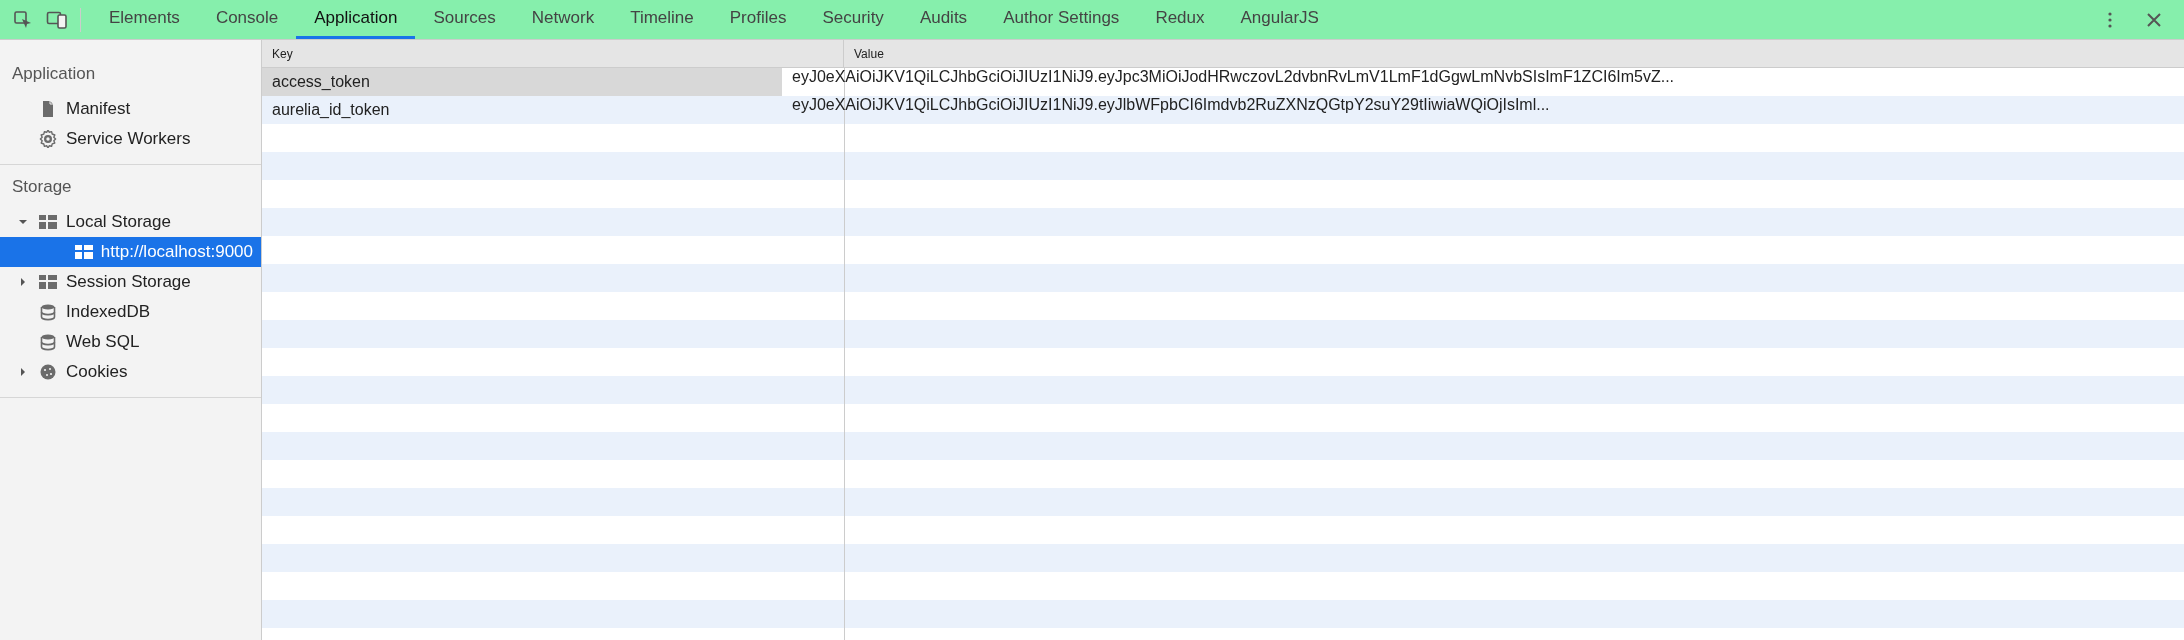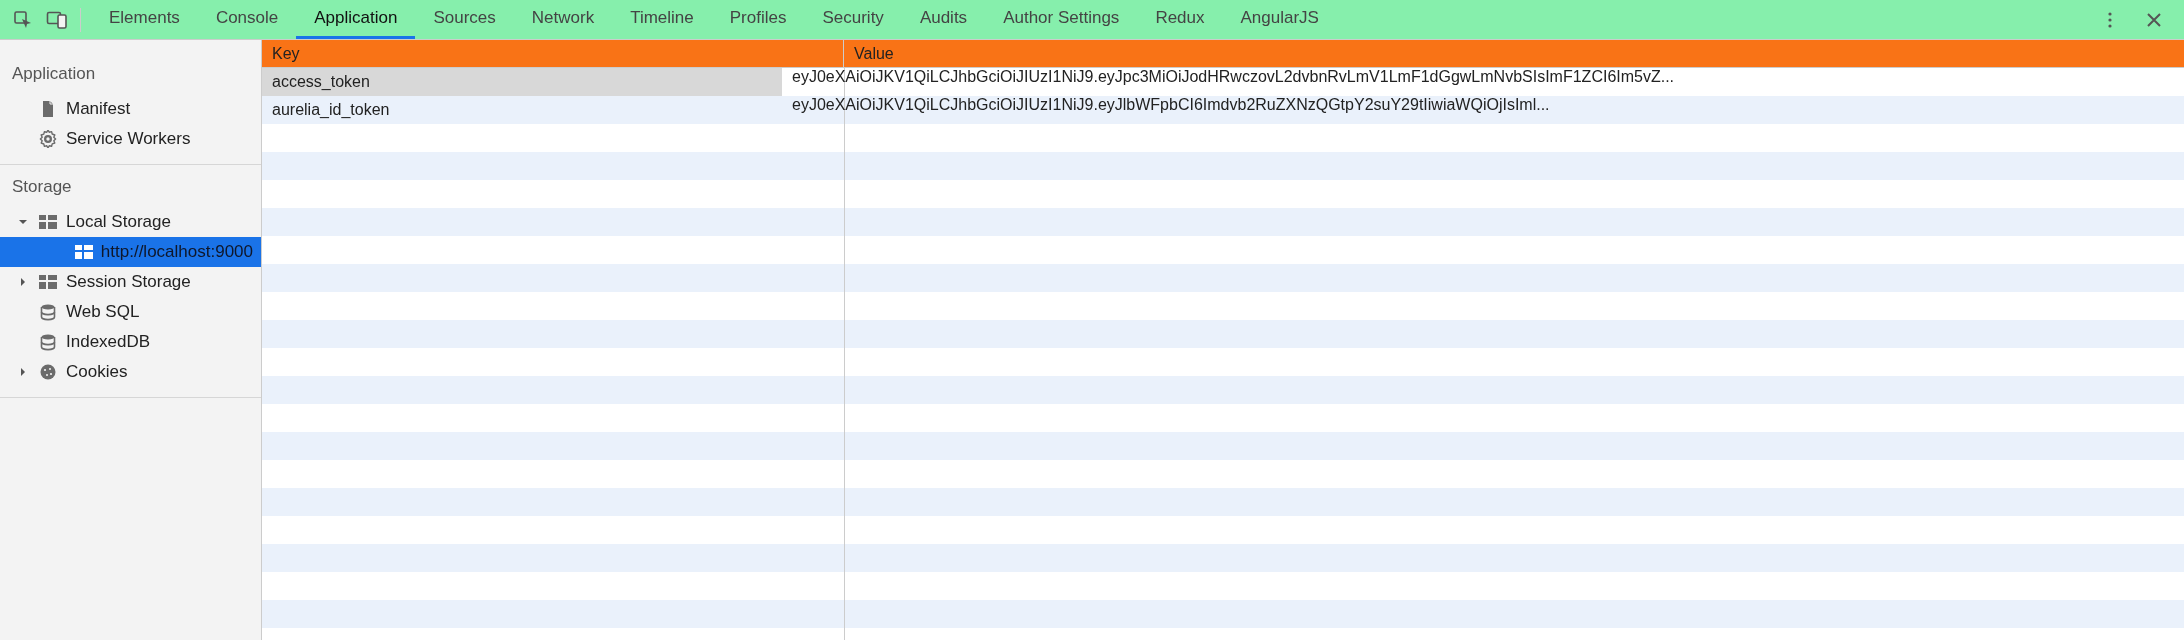--- a/index.html
+++ b/index.html
@@ -93,21 +93,21 @@
     align-items: center;
     padding: 5px 8px 5px 16px;
     gap: 8px;
     cursor: pointer;
     color: #222;
   }
   .sidebar .item.indent1 { }
   .sidebar .item.indent2 { padding-left: 56px; }
   .sidebar .item.selected {
     background: #1a73e8;
-    color: #0f172a;
+    color: #ffffff;
   }
   .sidebar .item.selected svg { color: #fff; }
   .sidebar .item .expander {
     width: 14px; height: 14px;
     display: inline-flex;
     align-items: center; justify-content: center;
     color: #666;
   }
   .sidebar .item .expander-placeholder {
     width: 14px; height: 14px;
@@ -123,24 +123,24 @@
   .table-panel {
     flex: 1;
     display: flex;
     flex-direction: column;
     min-width: 0;
   }
   .table-head {
     display: flex;
     align-items: center;
     height: 28px;
-    background: #f97316;
+    background: #e5e5e5;
     border-bottom: 1px solid #ccc;
     color: #222;
-    font-size: 16px;
+    font-size: 12px;
   }
   .table-head .col-key {
     width: 582px;
     padding-left: 10px;
     border-right: 1px solid #ccc;
     height: 100%;
     display: flex;
     align-items: center;
   }
   .table-head .col-val {
@@ -325,32 +325,32 @@
       </div>
       <div class="item indent1">
         <span class="expander-placeholder"></span>
         <span class="ic">
           <svg width="18" height="18" viewBox="0 0 18 18" fill="none" stroke="#6b6b6b" stroke-width="1.6">
             <ellipse cx="9" cy="4" rx="6.5" ry="2.6" fill="#6b6b6b" stroke="none"></ellipse>
             <path d="M2.5 4v10c0 1.4 2.9 2.6 6.5 2.6s6.5-1.2 6.5-2.6V4"></path>
             <path d="M2.5 9c0 1.4 2.9 2.6 6.5 2.6s6.5-1.2 6.5-2.6"></path>
           </svg>
         </span>
-        <span>Web SQL</span>
+        <span>IndexedDB</span>
       </div>
       <div class="item indent1">
         <span class="expander-placeholder"></span>
         <span class="ic">
           <svg width="18" height="18" viewBox="0 0 18 18" fill="none" stroke="#6b6b6b" stroke-width="1.6">
             <ellipse cx="9" cy="4" rx="6.5" ry="2.6" fill="#6b6b6b" stroke="none"></ellipse>
             <path d="M2.5 4v10c0 1.4 2.9 2.6 6.5 2.6s6.5-1.2 6.5-2.6V4"></path>
             <path d="M2.5 9c0 1.4 2.9 2.6 6.5 2.6s6.5-1.2 6.5-2.6"></path>
           </svg>
         </span>
-        <span>IndexedDB</span>
+        <span>Web SQL</span>
       </div>
       <div class="item indent1">
         <span class="expander">
           <svg width="10" height="10" viewBox="0 0 10 10" fill="#555">
             <path d="M3 1l4 4-4 4z"></path>
           </svg>
         </span>
         <span class="ic">
           <svg width="18" height="18" viewBox="0 0 18 18" fill="#6b6b6b">
             <circle cx="9" cy="9" r="7.5"></circle>

